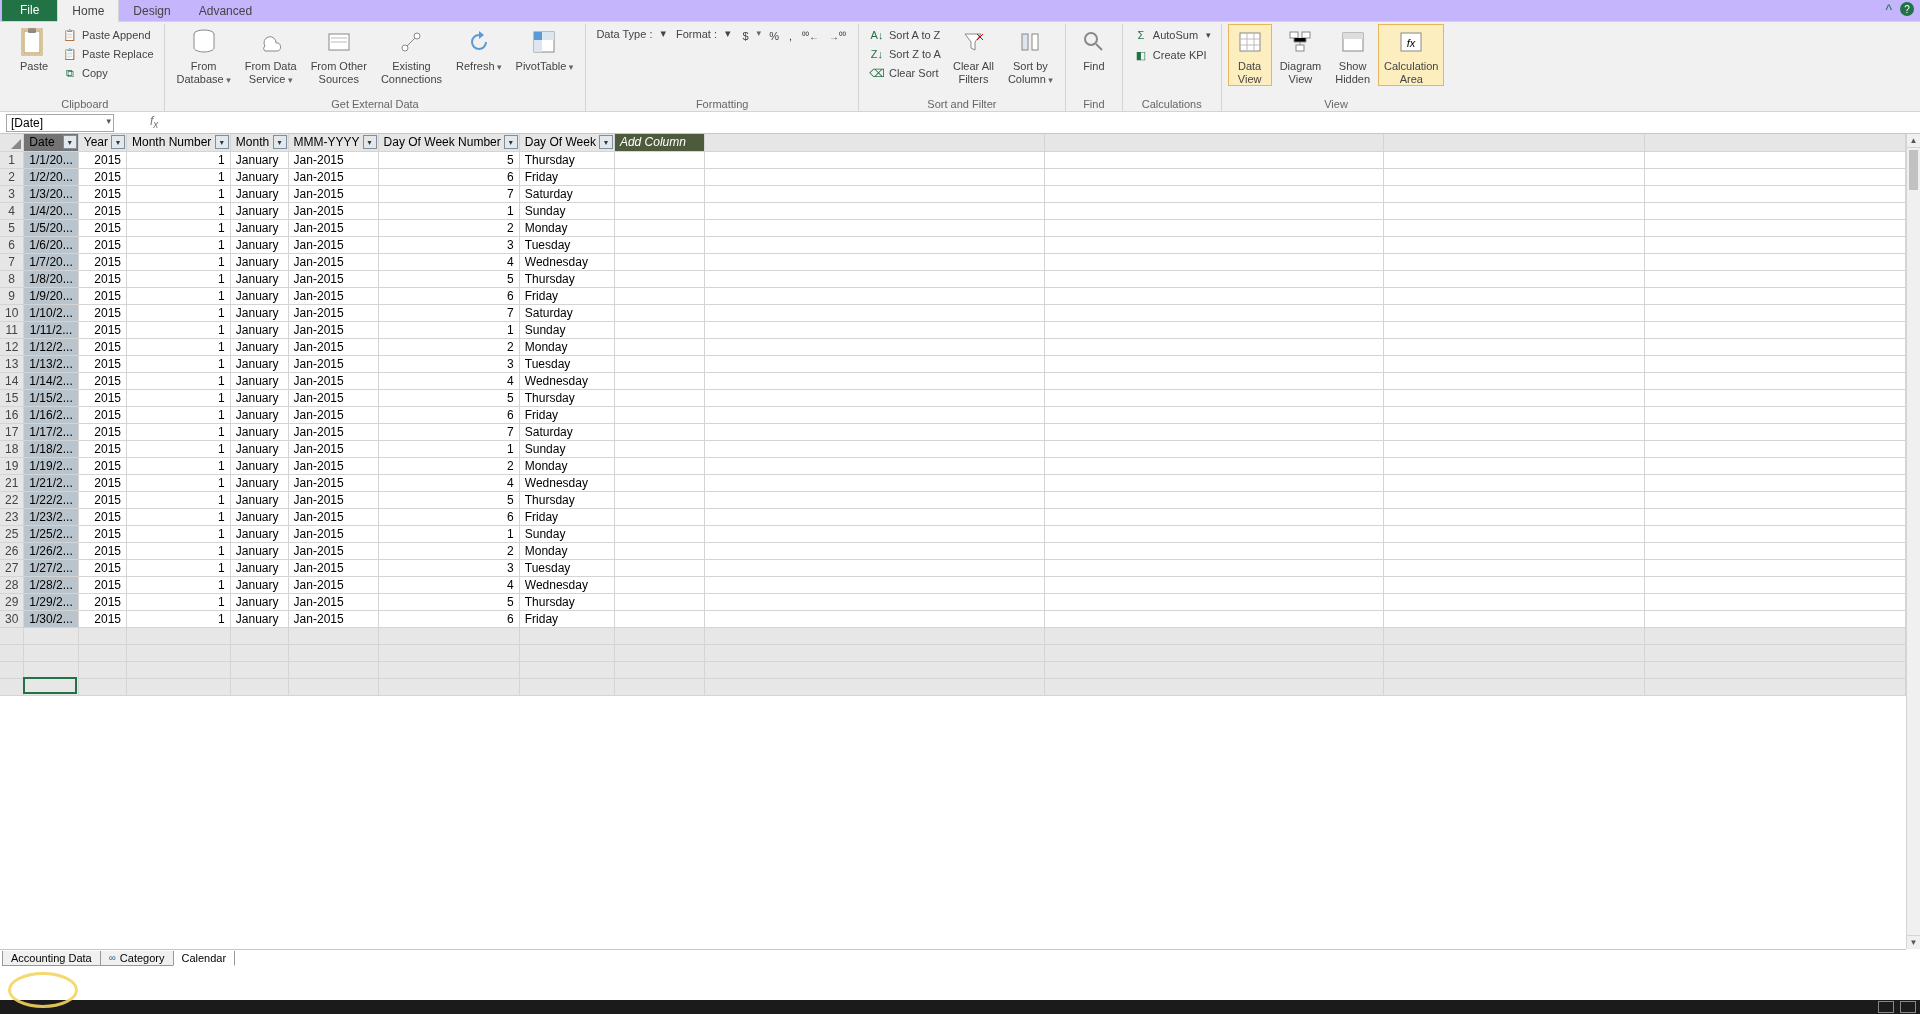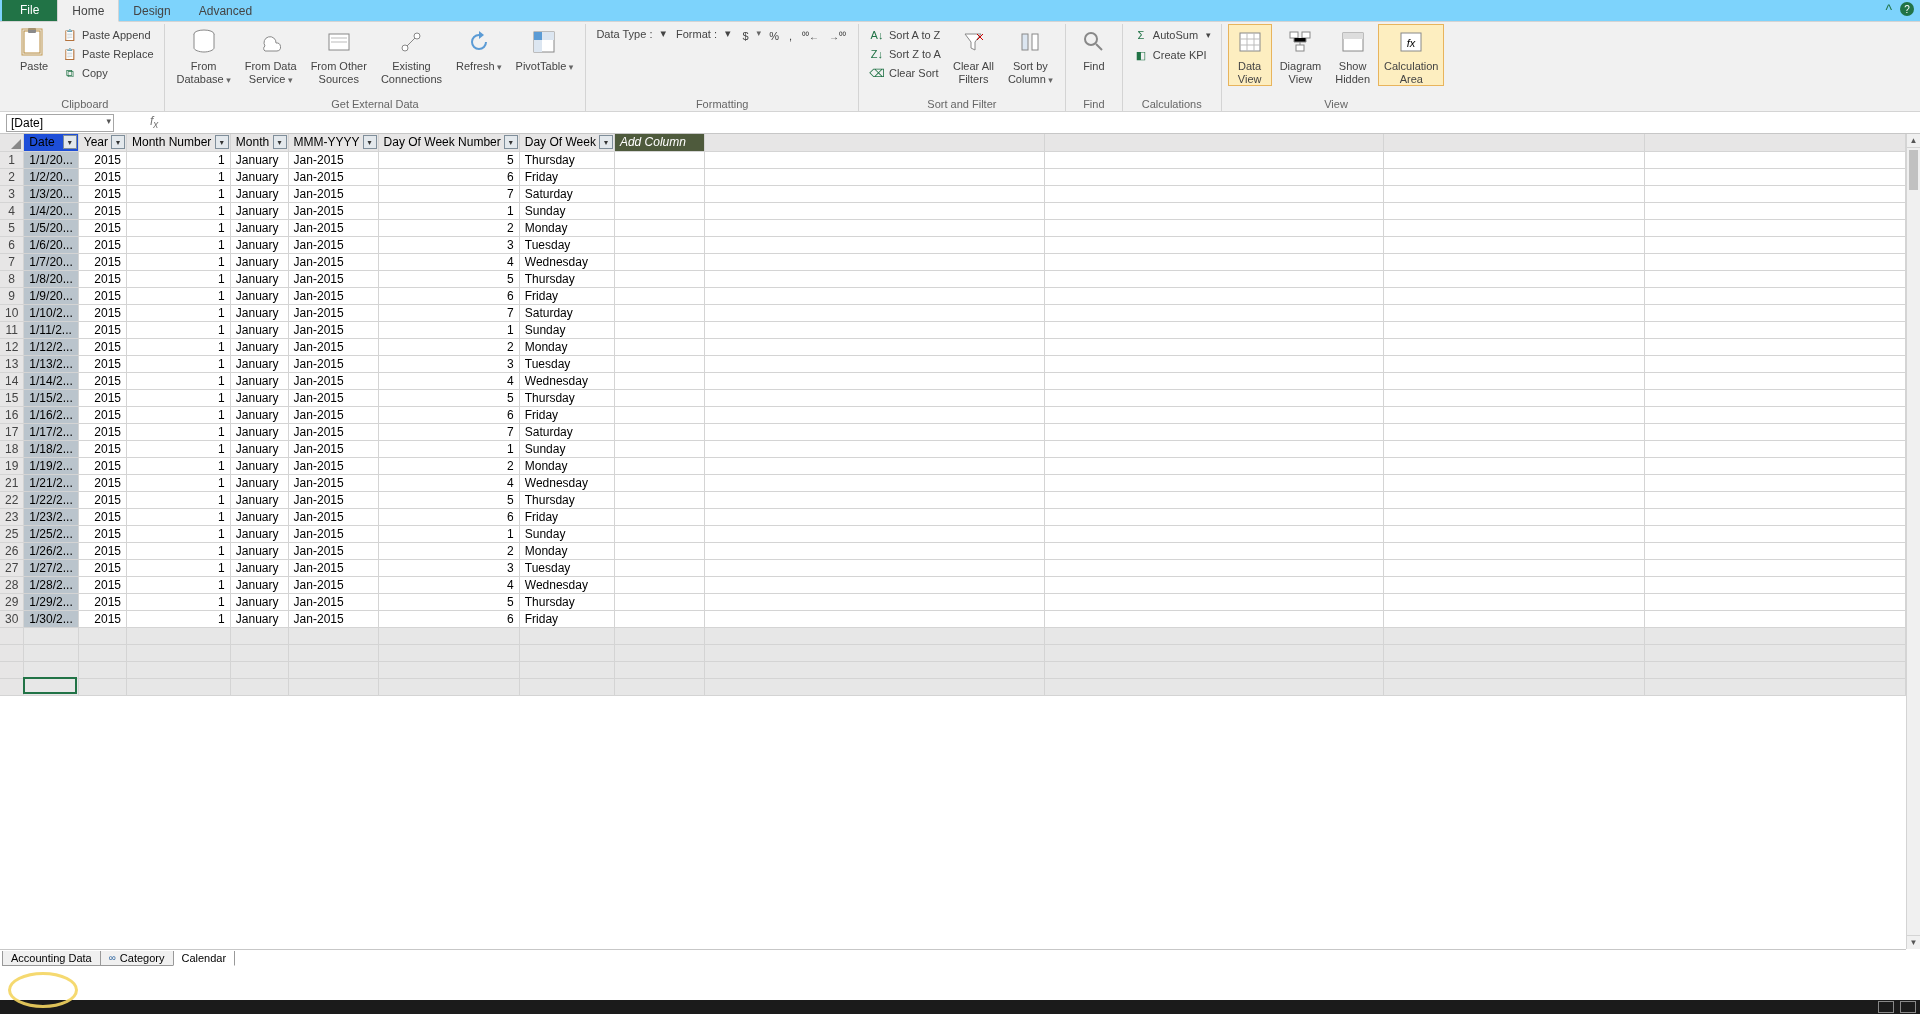--- a/index.html
+++ b/index.html
@@ -1,19 +1,19 @@
 <!DOCTYPE html>
 <html><head>
 <meta charset="utf-8">
 <style>
 * { margin:0; padding:0; box-sizing:border-box; font-family:"Segoe UI",Arial,sans-serif; }
 body { background:#fff; overflow:hidden; width:1920px; height:1014px; position:relative; font-size:12px; }
 
 
-.tab-strip { height:22px; background:#7dd3fc; display:flex; align-items:flex-end; border-bottom:1px solid #d4d4d4; padding-left:2px; position:relative;}
+.tab-strip { height:22px; background:#c4b5fd; display:flex; align-items:flex-end; border-bottom:1px solid #d4d4d4; padding-left:2px; position:relative;}
 .tab { padding:4px 14px 3px; cursor:pointer; color:#444;}
 .tab.file { background:#217346; color:#fff; padding:4px 18px;}
 .tab.active { border:1px solid #d4d4d4; border-bottom:1px solid #f1f1f1; background:#f1f1f1; margin-bottom:-1px;}
 .tab-strip-right { position:absolute; right:6px; top:2px; display:flex; gap:8px; color:#217346;}
 .tab-strip-right span { font-size:14px; cursor:pointer;}
 
 
 .ribbon { height:90px; background:#f1f1f1; border-bottom:1px solid #d4d4d4; display:flex; padding:2px 6px 0; }
 .group { display:flex; flex-direction:column; border-right:1px solid #d4d4d4; padding:0 6px; }
 .group-content { flex:1; display:flex; align-items:flex-start; gap:2px; }
@@ -43,29 +43,29 @@
 
 .grid-area { position:absolute; top:134px; left:0; right:0; bottom:34px; background:#fff; overflow:hidden;}
 .grid-scroll { position:absolute; top:0; left:0; right:14px; bottom:31px; overflow:hidden;}
 
 table.data { border-collapse:collapse; table-layout:fixed; }
 table.data th, table.data td { border-right:1px solid #d4d4d4; border-bottom:1px solid #d4d4d4; height:17px; font-size:12px; padding:0 5px; overflow:hidden; white-space:nowrap; text-overflow:clip;}
 table.data th { background:#e7e6e6; font-weight:normal;}
 .rowhdr { width:22px; background:#e7e6e6; text-align:center; color:#444; border-right:1px solid #b8b8b8; }
 .colhdr-row th { background:#bac4cc; border-bottom:1px solid #8a98a5; border-right:1px solid #8a98a5; }
 .colhdr { position:relative; text-align:left; color:#000; padding-right:18px !important;}
-.colhdr.sel { background:#1d4ed8;}
+.colhdr.sel { background:#737373;}
 .colhdr .flt { position:absolute; right:1px; top:1px; width:14px; height:14px; background:#e3e8ec; border:1px solid #7f8e9a; display:flex; align-items:center; justify-content:center; font-size:8px; color:#333; cursor:pointer;}
 .addcol { background:#4e5a3c !important; color:#fff !important; font-style:italic;}
 .corner { width:22px; background:#e7e6e6; border-right:1px solid #b8b8b8; border-bottom:1px solid #8a98a5;}
 .corner::before{ content:""; position:absolute; right:2px; bottom:2px; border:5px solid transparent; border-right-color:#888; border-bottom-color:#888;}
 
 td.sel { background:#bac4cc !important;}
 td.num { text-align:right; }
-td.date { text-align:left; }
+td.date { text-align:center; }
 
 
 .sel-rect { position:absolute; border:2px solid #217346; pointer-events:none; }
 
 
 .vscroll { position:absolute; top:0; right:0; width:14px; bottom:31px; background:#f0f0f0; border-left:1px solid #d4d4d4;}
 .vscroll .arrow { height:14px; background:#f0f0f0; display:flex; align-items:center; justify-content:center; font-size:8px; color:#555; cursor:pointer; border-bottom:1px solid #d4d4d4;}
 .vscroll .arrow.bot { position:absolute; bottom:0; width:100%; border-top:1px solid #d4d4d4; border-bottom:none;}
 .vscroll .thumb { position:absolute; left:2px; right:2px; background:#c1c1c1; border-radius:0;}
 

